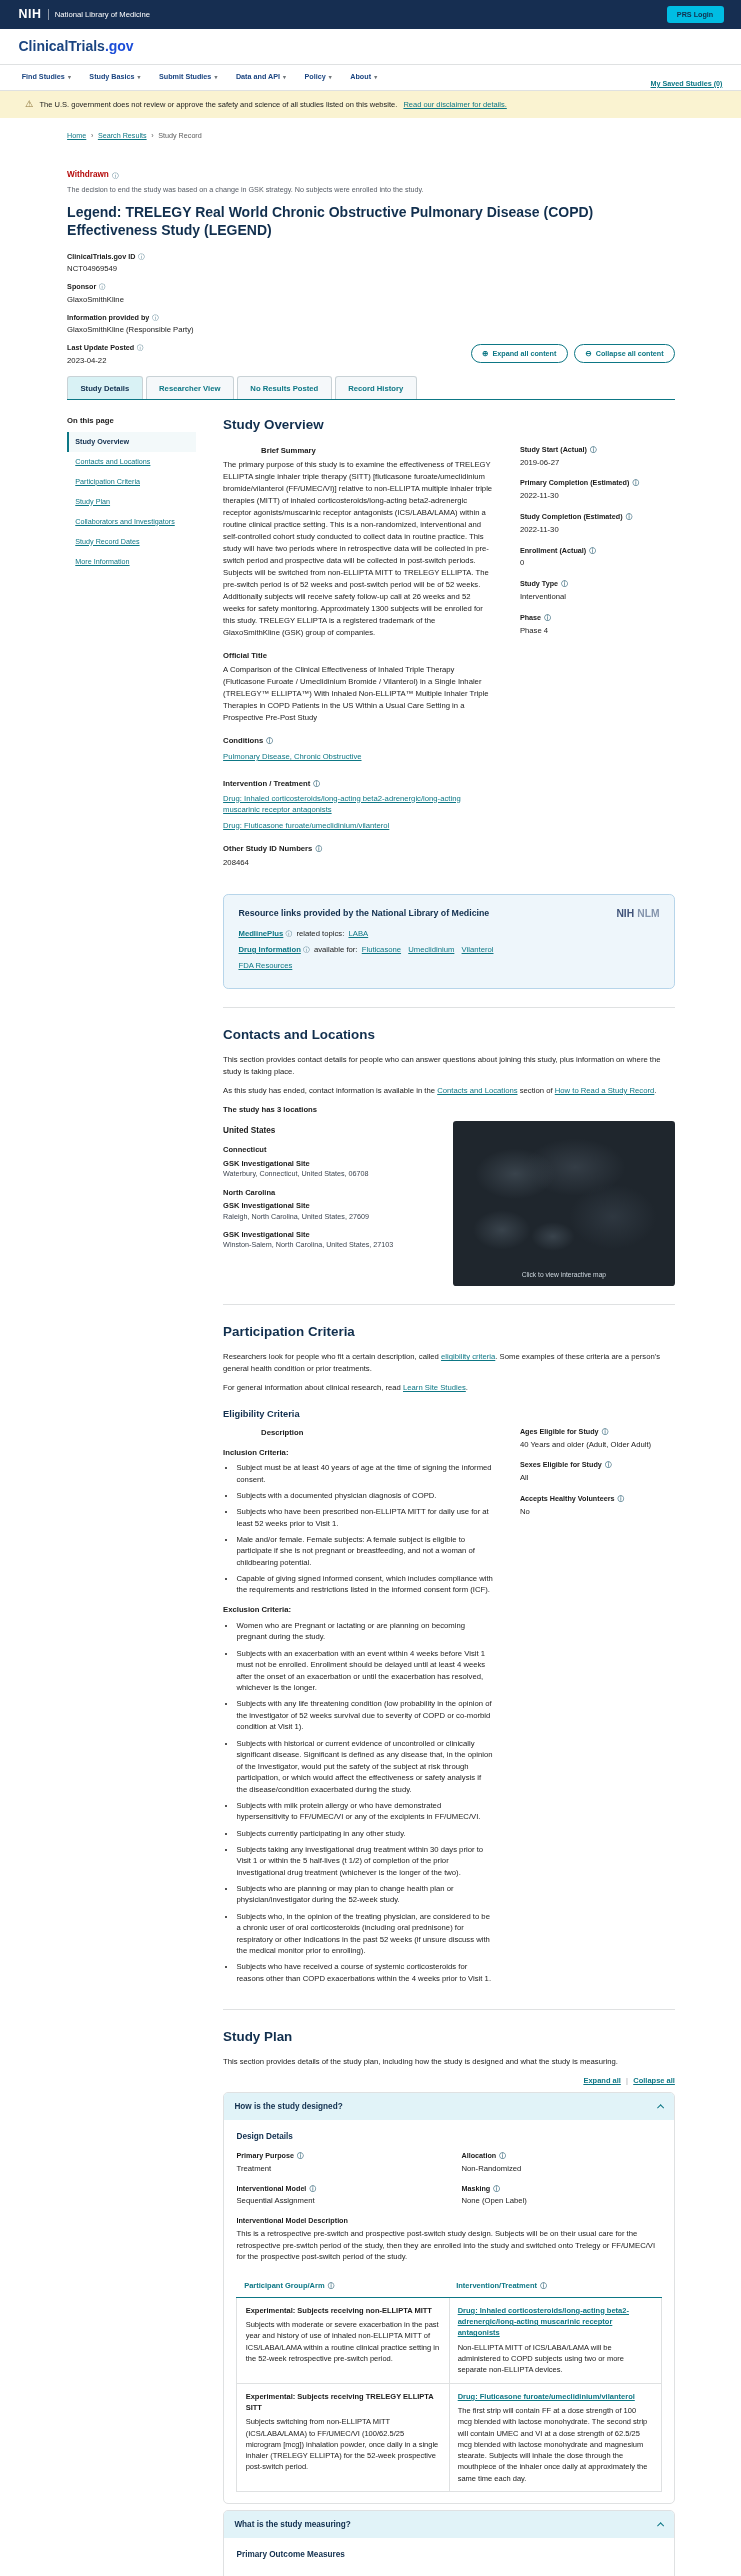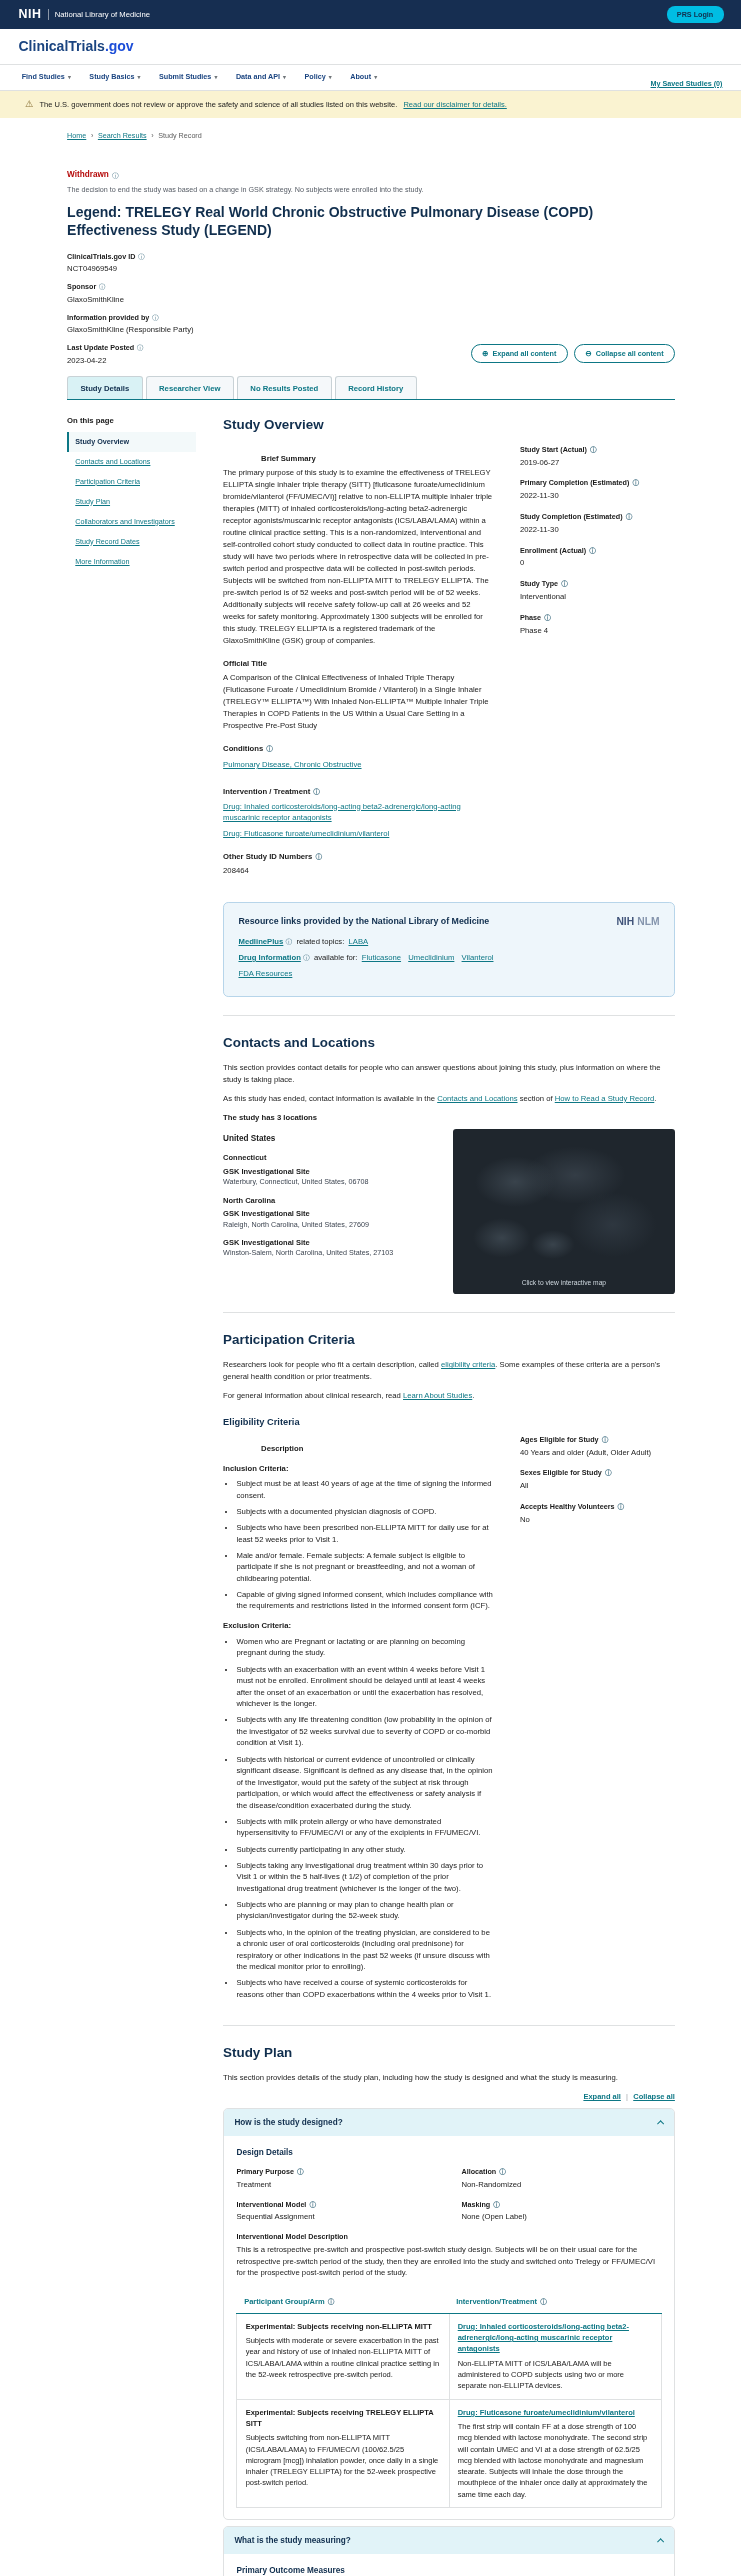--- a/index.html
+++ b/index.html
@@ -13,21 +13,21 @@
     width:742px;
     margin:0 auto;
   }
   button { font-family:"Liberation Sans", sans-serif; }
 
   
   .nlm-bar { background:#162e51; color:#fff; display:flex; justify-content:space-between; align-items:center; padding:5.2px 18.5px; }
   .nlm-left { display:flex; align-items:center; }
   .nih-mark { font-weight:800; font-size:12.4px; letter-spacing:0.5px; color:#fff; }
   .nlm-name { font-size:7.7px; margin-left:6.2px; border-left:0.5px solid rgba(255,255,255,.5); padding-left:6.2px; }
-  .prs-btn { background:#00bde3; color:#112f4e; border:none; padding:4.1px 10.3px; border-radius:8px; font-weight:bold; font-size:7.2px; cursor:pointer; }
+  .prs-btn { background:#00bde3; color:#112f4e; border:none; padding:4.1px 10.3px; border-radius:3px; font-weight:bold; font-size:7.2px; cursor:pointer; }
 
   .site-bar { padding:7.2px 18.5px; border-bottom:0.5px solid #dfe1e2; }
   .site-logo { display:inline-block; cursor:pointer; }
   .logo-main { color:#1a4480; font-size:14px; font-weight:bold; }
   .logo-suffix { color:#1d4ed8; font-size:14px; font-weight:bold; }
 
   .main-nav { display:flex; align-items:flex-end; padding:0 12.4px; border-bottom:0.5px solid #dfe1e2; }
   .nav-list { list-style:none; display:flex; margin:0; padding:0; }
   .nav-item { padding:6.7px 9.3px; font-size:7.2px; font-weight:bold; color:#1a4480; cursor:pointer; white-space:nowrap; }
   .nav-item::after { content:"\25BE"; margin-left:3.1px; color:#71767a; font-size:5.7px; }
@@ -71,21 +71,21 @@
   .toc-title { font-weight:bold; font-size:7.7px; margin-bottom:5.2px; }
   .toc ul { list-style:none; margin:0; padding:0; }
   .toc-item { padding:4.6px 6.2px; border-left:2.1px solid transparent; color:#0d7785; font-size:7.2px; cursor:pointer; text-decoration:underline; }
   .toc-item:first-child { border-left-color:#0d7785; color:#112f4e; font-weight:bold; background:#f3f9fa; text-decoration:none; }
 
   section { border-top:0.5px solid #dfe1e2; padding-top:16.5px; margin-top:18.5px; }
   section.first { border-top:none; padding-top:0; margin-top:0; }
   h2 { font-size:13.4px; color:#112f4e; margin:0 0 9.3px; }
   h3.block-title { font-size:9.3px; color:#112f4e; margin:13.4px 0 5.2px; }
   .sub-label { font-size:7.7px; font-weight:bold; margin:11.3px 0 3.1px; display:flex; align-items:center; gap:3.1px; }
-  .sub-label.firstlbl { margin-top:8px;padding-left:38px; }
+  .sub-label.firstlbl { margin-top:0;padding-left:38px; }
   p { margin:3.1px 0 7.2px; font-size:7.7px; line-height:1.55; }
 
   .info-icon { display:inline-block; cursor:pointer; }
   .info-icon::before { content:"\24D8"; color:#4f7a8c; font-size:6.7px; }
 
   .text-link { color:#0d7785; text-decoration:underline; cursor:pointer; }
   .block-link { display:inline-block; margin:1px 0 4.1px; font-size:7.7px; }
   .drug-link { display:block; margin:2.1px 0 4.1px; color:#0d7785; text-decoration:underline; cursor:pointer; font-size:7.7px; }
 
   .ov-grid { display:grid; grid-template-columns:minmax(0,1fr) 155px; gap:27px; }
@@ -392,21 +392,21 @@
       </section>
 
       <section>
         <h2>Participation Criteria</h2>
         <p>
           <span>Researchers look for people who fit a certain description, called</span>
           <a class="text-link">eligibility criteria</a><span>. Some examples of these criteria are a person's general health condition or prior treatments.</span>
         </p>
         <p>
           <span>For general information about clinical research, read</span>
-          <a class="text-link">Learn About Studies</a><span>.</span>
+          <a class="text-link">Learn Site Studies</a><span>.</span>
         </p>
 
         <h3 class="block-title">Eligibility Criteria</h3>
 
         <div class="part-grid">
           <div>
             <h3 class="sub-label firstlbl">Description</h3>
             <div class="crit-title">Inclusion Criteria:</div>
             <ul class="criteria">
                 <li class="crit-item">Subject must be at least 40 years of age at the time of signing the informed consent.</li>

